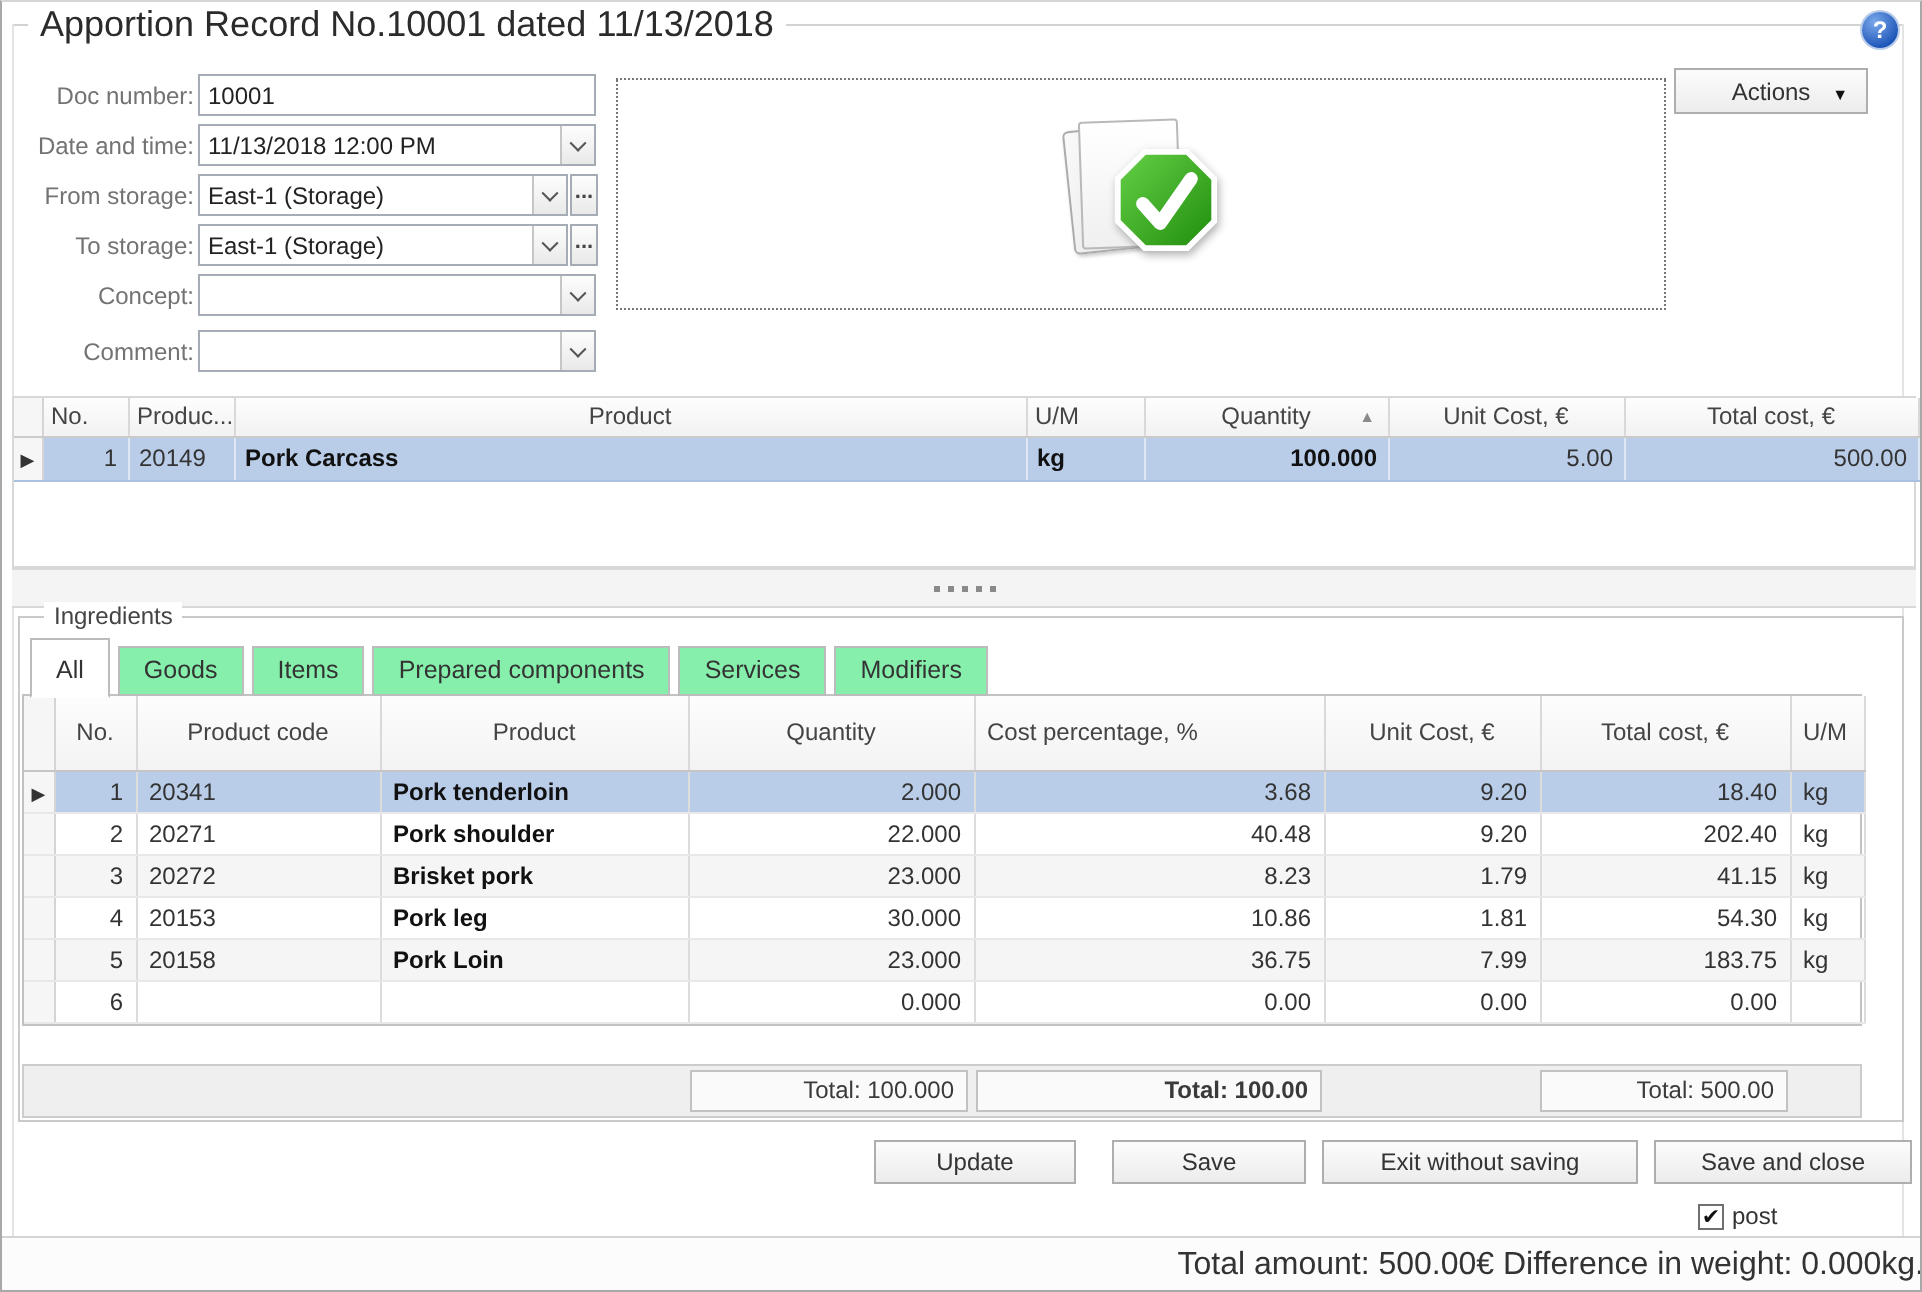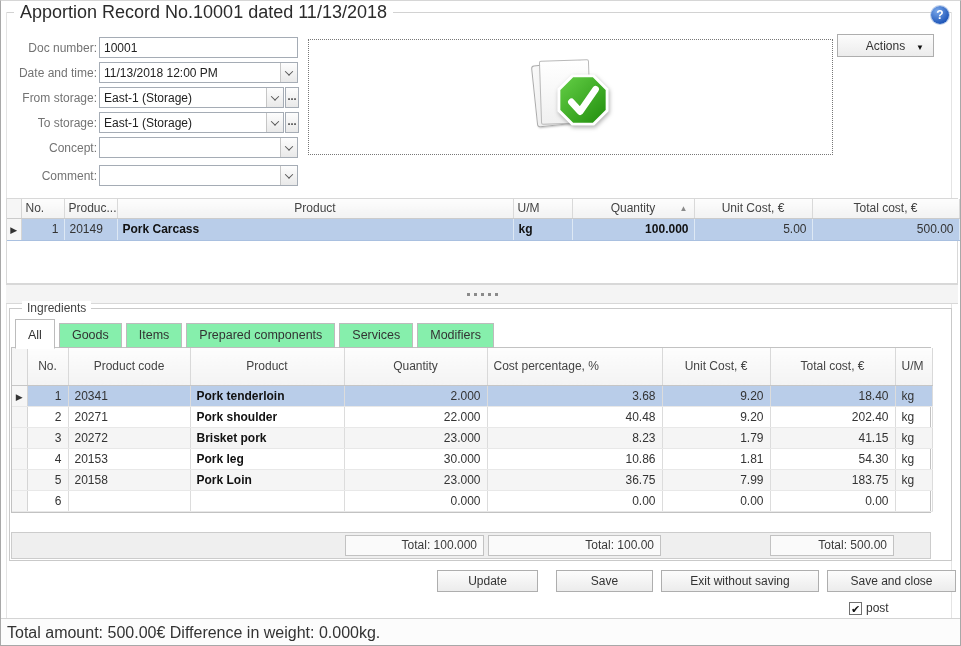--- a/index.html
+++ b/index.html
@@ -102,21 +102,21 @@
     background:#efefef; border:1px solid #cccccc;}
   .totalbox{position:absolute; top:2px; height:21px; background:#fafafa; border:1px solid #c2c2c2;
     text-align:right; padding:0 6px; line-height:19px; color:#3a3a3a;}
   
   .chkrow{position:absolute; left:848px; top:600px; display:flex; align-items:center; cursor:pointer;}
   .chk{width:13px; height:13px; border:1px solid #707070; background:#fff; text-align:center;
     line-height:12px; font-size:11px; color:#111;}
   .chklbl{margin-left:4px; font-size:12px; color:#333;}
   .statusbar{position:absolute; left:0; top:617px; width:961px; height:28px;
     border-top:1px solid #d4d4d4; background:#fcfcfc; line-height:27px; padding-left:6px;
-    font-size:16px; color:#333;}
+    font-size:16px; color:#333;text-align:right;}
 </style>
 </head>
 <body>
 
 <div class="window">
   <div class="gb-top"></div>
   <div class="gb-left"></div>
   <div class="gb-right"></div>
 
   <div class="title">Apportion Record No.10001 dated 11/13/2018</div>
@@ -342,21 +342,21 @@
           <td class="tr-">0.00</td>
           <td class="tr-">0.00</td>
           <td class="tl"></td>
         </tr>
       </tbody>
         </table>
     </div>
 
     <div class="totalsbar">
       <div class="totalbox" style="left:333px; width:139px;">Total: 100.000</div>
-      <div class="totalbox" style="left:476px; width:173px;">Total: 100.00</div>
+      <div class="totalbox" style="left:476px; width:173px;font-weight:bold;">Total: 100.00</div>
       <div class="totalbox" style="left:758px; width:124px;">Total: 500.00</div>
     </div>
   </div>
 
   <div class="pbtn" style="left:420px; top:569px; width:101px;margin-left:16px;">Update</div>
   <div class="pbtn" style="left:555px; top:569px; width:97px;">Save</div>
   <div class="pbtn" style="left:660px; top:569px; width:158px;">Exit without saving</div>
   <div class="pbtn" style="left:826px; top:569px; width:129px;">Save and close</div>
 
   <div class="chkrow">

